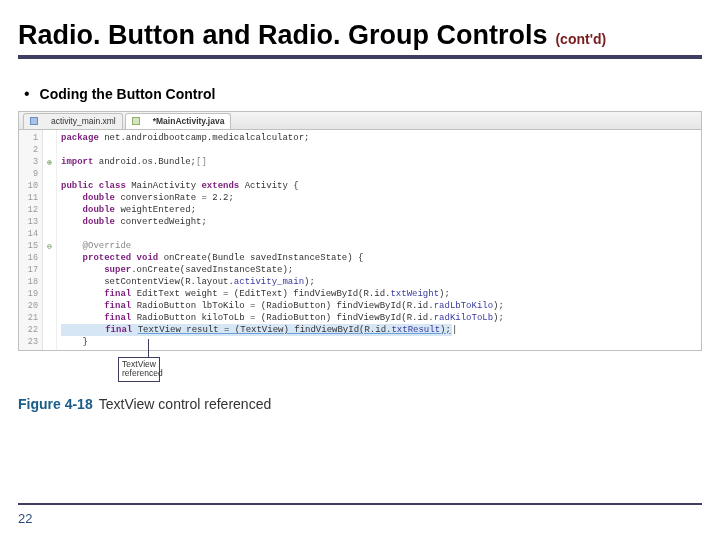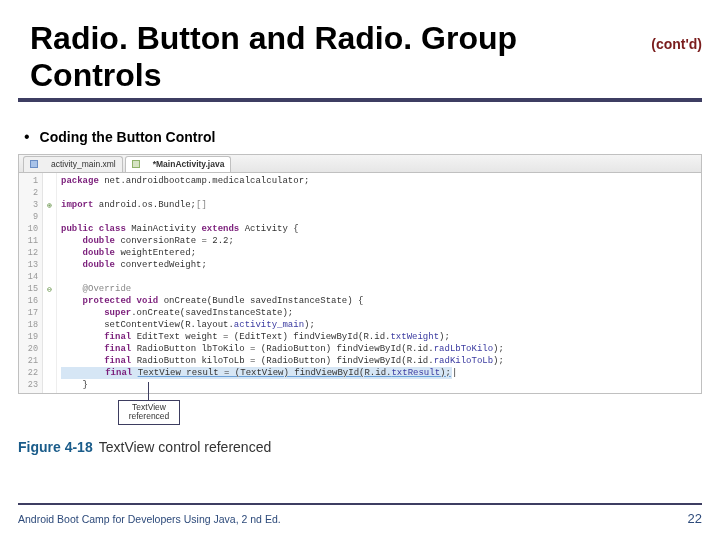--- a/index.html
+++ b/index.html
@@ -13,24 +13,23 @@
   }
   .slide {
     padding: 20px 18px 0 18px;
   }
   .title-row {
     display: flex;
     align-items: baseline;
     gap: 8px;
   }
   .title {
-    font-size: 32px;
+    font-size: 27px;
     font-weight: bold;
     color: #000;
-    margin-left: 12px;
   }
   .contd {
     font-size: 14px;
     font-weight: bold;
     color: #7a1d1d;
   }
   .title-rule {
     margin-top: 4px;
     border: none;
     border-top: 4px solid #3d3e62;
@@ -132,21 +131,21 @@
   .id { color: #3a3aa0; }
   .hl {
     background: #d6e6f5;
     display: inline-block;
     padding: 0 1px;
   }
   .u { text-decoration: underline; text-decoration-color: #6aa0d8; }
   .callout {
     position: relative;
     margin: 6px 0 0 118px;
-    width: 62px;
+    width: 42px;
   }
   .callout-line {
     position: absolute;
     left: 30px;
     top: -18px;
     width: 1px;
     height: 18px;
     background: #3d3d60;
   }
   .callout-box {
@@ -288,16 +287,15 @@
   <div class="callout-box">TextView referenced</div>
 </div>
 
 <div class="figcap">
   <span class="fignum">Figure 4-18</span><span>TextView control referenced</span>
 </div>
 
 <div class="footer">
   <hr>
   <div class="footer-row">
-    <div class="footer-text">Android Boot Camp for Developers Using Java, 2 nd Ed.</div>
     <div class="pagenum">22</div>
   </div>
 </div>
 
 </body></html>

